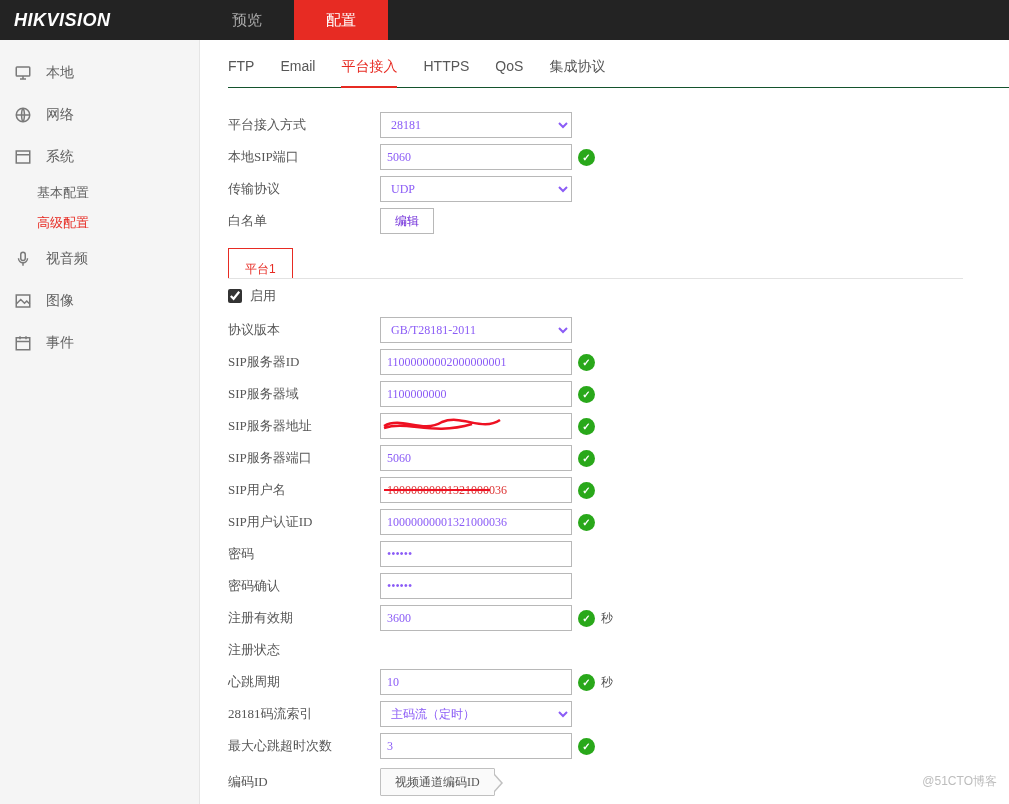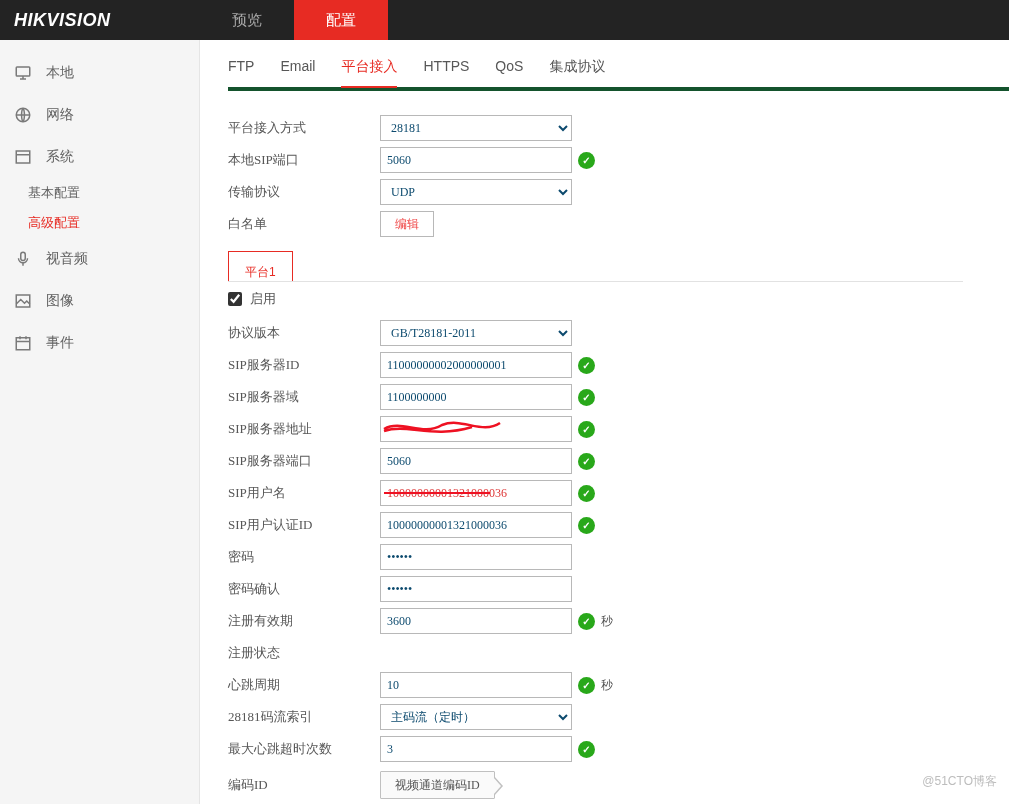--- a/index.html
+++ b/index.html
@@ -5,33 +5,33 @@
 * { box-sizing: border-box; margin: 0; padding: 0; }
 body { font-family: "Microsoft YaHei", Arial, sans-serif; font-size: 14px; color: #4a4a4a; background: #fff; }
 .top-bar { height: 40px; background: #232323; display: flex; align-items: stretch; }
 .logo { width: 200px; display: flex; align-items: center; padding-left: 14px; }
 .logo-text { color: #fff; font-weight: bold; font-style: italic; font-size: 18px; letter-spacing: 0.5px; }
 .top-nav-item { display: flex; align-items: center; padding: 0 32px; color: #aaa; cursor: pointer; font-size: 15px; }
 .top-nav-item.active { background: #e72b23; color: #fff; }
 .layout { display: flex; }
 .sidebar { width: 200px; background: #f5f5f5; border-right: 1px solid #e5e5e5; min-height: 764px; padding-top: 12px; }
 .sb-item { display: flex; align-items: center; height: 42px; padding-left: 14px; color: #616161; cursor: pointer; gap: 14px; }
-.sb-item.sub { padding-left: 28px; height: 30px; font-size: 13px; }
+.sb-item.sub { padding-left: 37px; height: 30px; font-size: 13px; }
 .sb-item.active { color: #e72b23; }
 .sb-icon { width: 18px; height: 18px; display: inline-flex; align-items: center; justify-content: center; }
 .main { flex: 1; padding: 18px 0 0 28px; }
-.tabs { display: flex; gap: 26px; border-bottom: 4px solid #14532d; margin-bottom: 22px; }
+.tabs { display: flex; gap: 26px; border-bottom: 1px solid #14532d; margin-bottom: 22px; }
 .tab { padding: 0 0 10px 0; color: #575757; cursor: pointer; font-size: 14px; }
 .tab.active { color: #e72b23; border-bottom: 2px solid #e72b23; margin-bottom: -1px; }
 .form-row { display: flex; align-items: center; min-height: 30px; margin-bottom: 2px; font-family: Liberation Serif, serif; }
 .form-label { width: 152px; color: #575757; font-size: 13px; }
 .form-ctrl { display: flex; align-items: center; gap: 6px; }
-select, input[type=text], input[type=password] { height: 26px; width: 192px; border: 1px solid #b8b8b8; padding: 0 6px; font-size: 12px; color: #0c4a6e; background: #fff; font-family: inherit; }
+select, input[type=text], input[type=password] { height: 26px; width: 192px; border: 1px solid #b8b8b8; padding: 0 6px; font-size: 12px; color: #8b5cf6; background: #fff; font-family: inherit; }
 select:disabled, input:disabled { background: #f0f0f0; color: #666; }
-.btn-small { height: 26px; min-width: 54px; border: 1px solid #b8b8b8; background: #fff; color: #ef4444; cursor: pointer; font-size: 12px; font-family: inherit; padding: 0 12px; }
+.btn-small { height: 26px; min-width: 54px; border: 1px solid #b8b8b8; background: #fff; color: #6d28d9; cursor: pointer; font-size: 12px; font-family: inherit; padding: 0 12px; }
 .validate-ok { width: 17px; height: 17px; border-radius: 50%; background: #29a81a; display: inline-flex; align-items: center; justify-content: center; color: #fff; font-size: 10px; font-weight: bold; }
 .unit-text { font-size: 12px; color: #555; }
 .sub-tabs { display: flex; margin: 12px 0 6px 0; border-bottom: 1px solid #e2e2e2; width: 735px; }
 .sub-tab-btn { height: 30px; min-width: 54px; border: 1px solid #e72b23; border-bottom: none; color: #e72b23; background: #fff; font-size: 12px; cursor: pointer; padding: 12px 16px; }
 .chk-row { display: flex; align-items: center; gap: 8px; margin: 8px 0 10px 0; font-size: 13px; color: #555; }
 .chk-row input { width: 14px; height: 14px; accent-color: #333; }
 .section-chip { display: inline-flex; align-items: center; height: 28px; border: 1px solid #c0c0c0; padding: 0 14px; font-size: 12px; color: #555; background: #fafafa; border-radius: 1px; position: relative; }
 .section-chip::after { content: ""; position: absolute; right: -9px; top: 4px; width: 0; height: 0; border-top: 10px solid transparent; border-bottom: 10px solid transparent; border-left: 9px solid #c0c0c0; }
 .section-chip::before { content: ""; position: absolute; right: -7px; top: 5px; width: 0; height: 0; border-top: 9px solid transparent; border-bottom: 9px solid transparent; border-left: 8px solid #fafafa; z-index: 1; }
 .watermark { position: fixed; bottom: 14px; right: 12px; color: #bdbdbd; font-size: 12px; }

